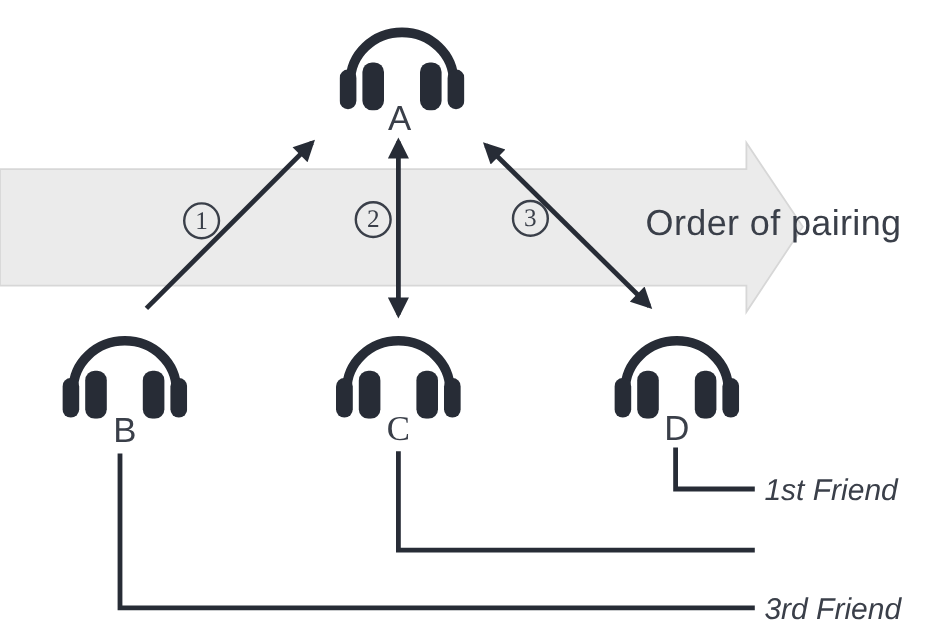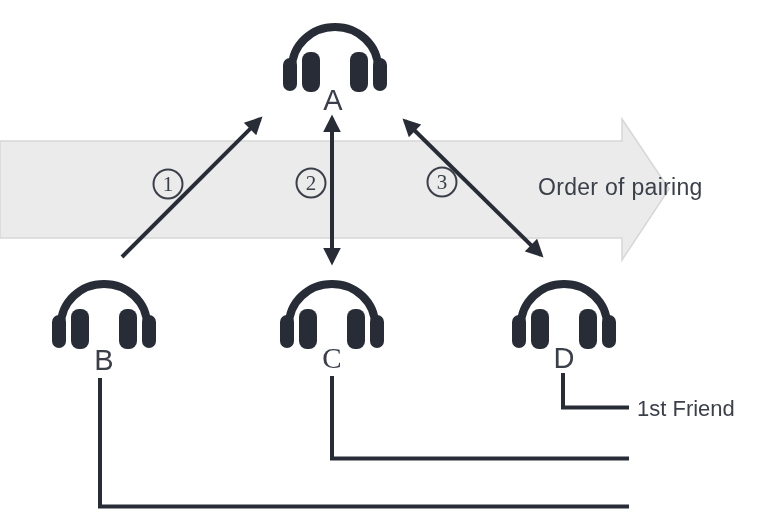--- a/index.html
+++ b/index.html
@@ -65,32 +65,33 @@
     justify-content: center;
     font-family: "Liberation Serif", serif;
     font-size: 21px;
     color: var(--text);
     line-height: 1;
   }
 
   .band-label {
     position: absolute;
     transform: translateY(-50%);
-    font-size: 23px;
+    font-size: 30px;
     color: var(--text);
     letter-spacing: 0.3px;
     white-space: nowrap;
   }
 
   .legend-label {
     position: absolute;
     transform: translateY(-50%);
-    font-size: 22px;
+    font-size: 25px;
     color: var(--text);
     white-space: nowrap;
+    font-style: italic;
   }
 </style>
 </head>
 <body>
 
 <div class="stage">
 
   <svg width="0" height="0" style="position:absolute" aria-hidden="true">
     <defs>
       <symbol id="hp" viewBox="0 0 104 82">
@@ -155,14 +156,15 @@
   <span class="step-badge" style="left:311px; top:183px">
       <span>2</span>
     </span>
   <span class="step-badge" style="left:442px; top:182px">
       <span>3</span>
     </span>
 
   <span class="band-label" style="left:538px; top:187px">Order of pairing</span>
 
   <span class="legend-label" style="left:637px; top:409px">1st Friend</span>
+  <span class="legend-label" style="left:637px; top:508px">3rd Friend</span>
 
 </div>
 
 </body></html>

